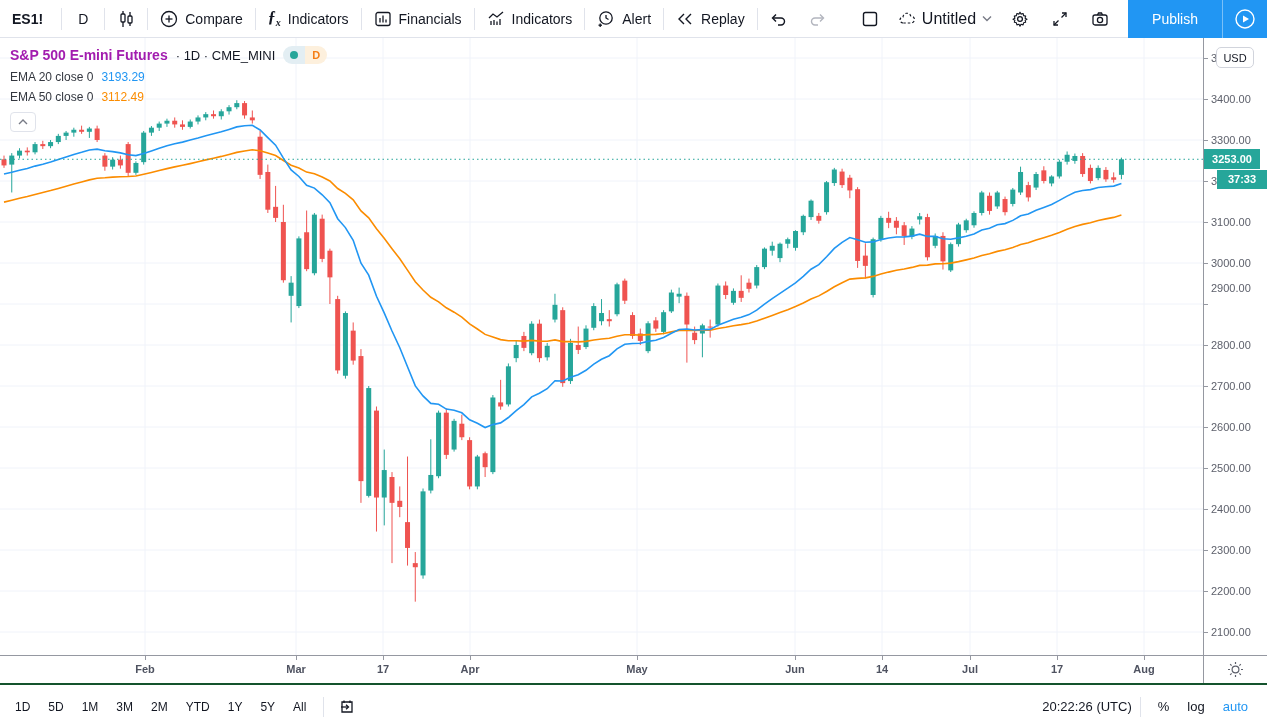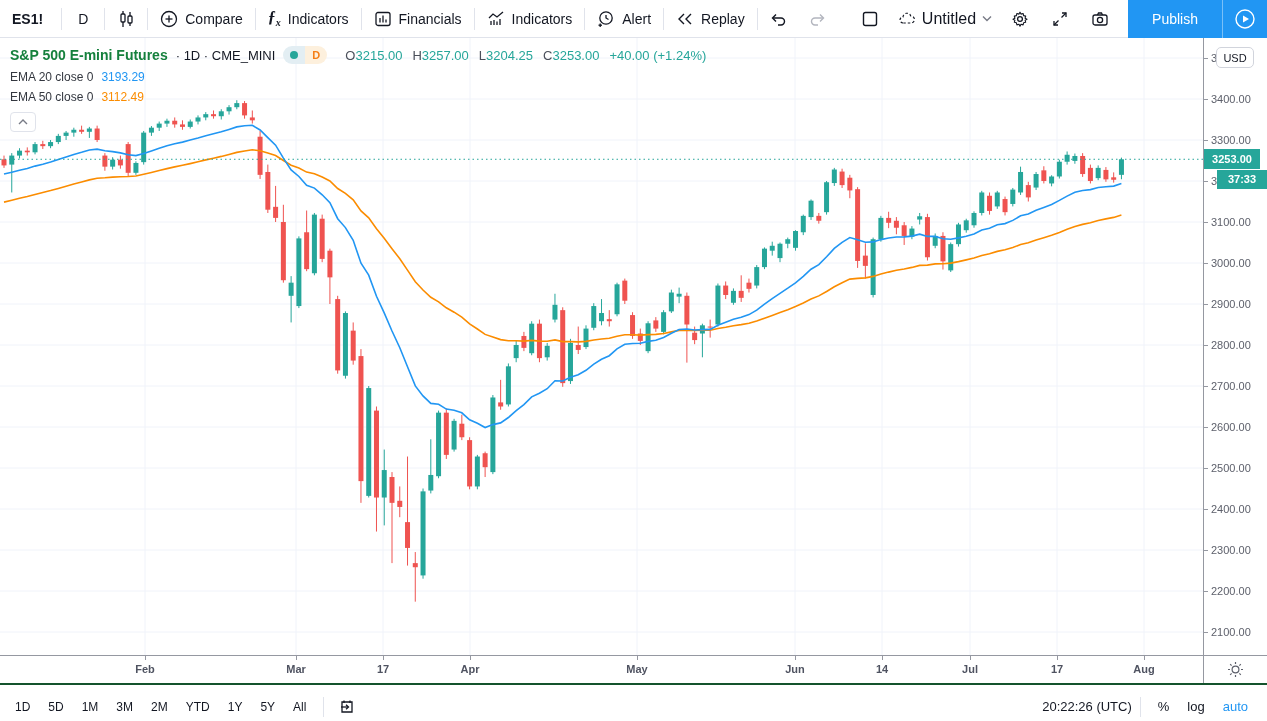--- a/index.html
+++ b/index.html
@@ -28,21 +28,21 @@
   .publish-play { background:#2196f3; border-left:1px solid rgba(255,255,255,.4);
     display:flex; align-items:center; padding:0 11px; cursor:pointer; }
 
   
   #chart-wrap { position:absolute; top:38px; left:0; width:1203px; height:617px; overflow:hidden; }
   #chart-svg { position:absolute; top:0; left:0; }
 
   
   #legend { position:absolute; top:8px; left:10px; z-index:5; }
   .legend-row1 { display:flex; align-items:center; gap:8px; font-size:14px; }
-  .legend-title { font-weight:bold; font-size:14px; color:#15803d; cursor:pointer;text-align:right; }
+  .legend-title { font-weight:bold; font-size:14px; color:#a21caf; cursor:pointer;text-align:right; }
   .legend-dim { color:#131722; font-size:13px; }
   .status-pill { display:flex; align-items:center; border-radius:9px; overflow:hidden; height:18px; cursor:pointer; }
   .status-dot-seg { background:#e3eef3; display:flex; align-items:center; padding:0 7px; height:18px; }
   .status-dot { width:8px; height:8px; border-radius:50%; background:#26a69a; }
   .status-d-seg { background:#fdf0dd; color:#f57f17; font-weight:bold; font-size:11px;
     padding:0 7px; height:18px; display:flex; align-items:center; }
   .ohlc { display:flex; gap:10px; font-size:13px; margin-left:10px; }
   .ohlc .lbl { color:#4a4f5a; }
   .ohlc .val-up { color:#26a69a; }
   .legend-ind { margin-top:6px; font-size:12px; color:#33373f; display:flex; gap:8px; cursor:pointer; }
@@ -552,27 +552,20 @@
     <div id="legend">
       <div class="legend-row1">
         <span class="legend-title">S&amp;P 500 E-mini Futures</span>
         <span class="legend-dim">· 1D · CME_MINI</span>
         <span class="status-pill">
           <span class="status-dot-seg">
               <span class="status-dot"></span>
             </span>
           <span class="status-d-seg">D</span>
         </span>
-        <span class="ohlc">
-          <span><span class="lbl">O</span><span class="val-up">3215.00</span></span>
-          <span><span class="lbl">H</span><span class="val-up">3257.00</span></span>
-          <span><span class="lbl">L</span><span class="val-up">3204.25</span></span>
-          <span><span class="lbl">C</span><span class="val-up">3253.00</span></span>
-          <span class="val-up">+40.00 (+1.24%)</span>
-        </span>
       </div>
       <div class="legend-ind">
         <span>EMA 20 close 0</span>
         <span style="color:#2196f3">3193.29</span>
       </div>
       <div class="legend-ind">
         <span>EMA 50 close 0</span>
         <span style="color:#fb8c00">3112.49</span>
       </div>
       <div id="collapse-btn">
@@ -590,21 +583,21 @@
       <div class="pa-label" style="top: 55px;">3400.00</div>
       <div class="pa-tick" style="top: 61px;"></div>
       <div class="pa-label" style="top: 96px;">3300.00</div>
       <div class="pa-tick" style="top: 102px;"></div>
       <div class="pa-label" style="top: 137px;">3200.00</div>
       <div class="pa-tick" style="top: 143px;"></div>
       <div class="pa-label" style="top: 178px;">3100.00</div>
       <div class="pa-tick" style="top: 184px;"></div>
       <div class="pa-label" style="top: 219px;">3000.00</div>
       <div class="pa-tick" style="top: 225px;"></div>
-      <div class="pa-label" style="top: 260px;">2900.00</div>
+      <div class="pa-label" style="top: 244px;">2900.00</div>
       <div class="pa-tick" style="top: 266px;"></div>
       <div class="pa-label" style="top: 301px;">2800.00</div>
       <div class="pa-tick" style="top: 307px;"></div>
       <div class="pa-label" style="top: 342px;">2700.00</div>
       <div class="pa-tick" style="top: 348px;"></div>
       <div class="pa-label" style="top: 383px;">2600.00</div>
       <div class="pa-tick" style="top: 389px;"></div>
       <div class="pa-label" style="top: 424px;">2500.00</div>
       <div class="pa-tick" style="top: 430px;"></div>
       <div class="pa-label" style="top: 465px;">2400.00</div>

